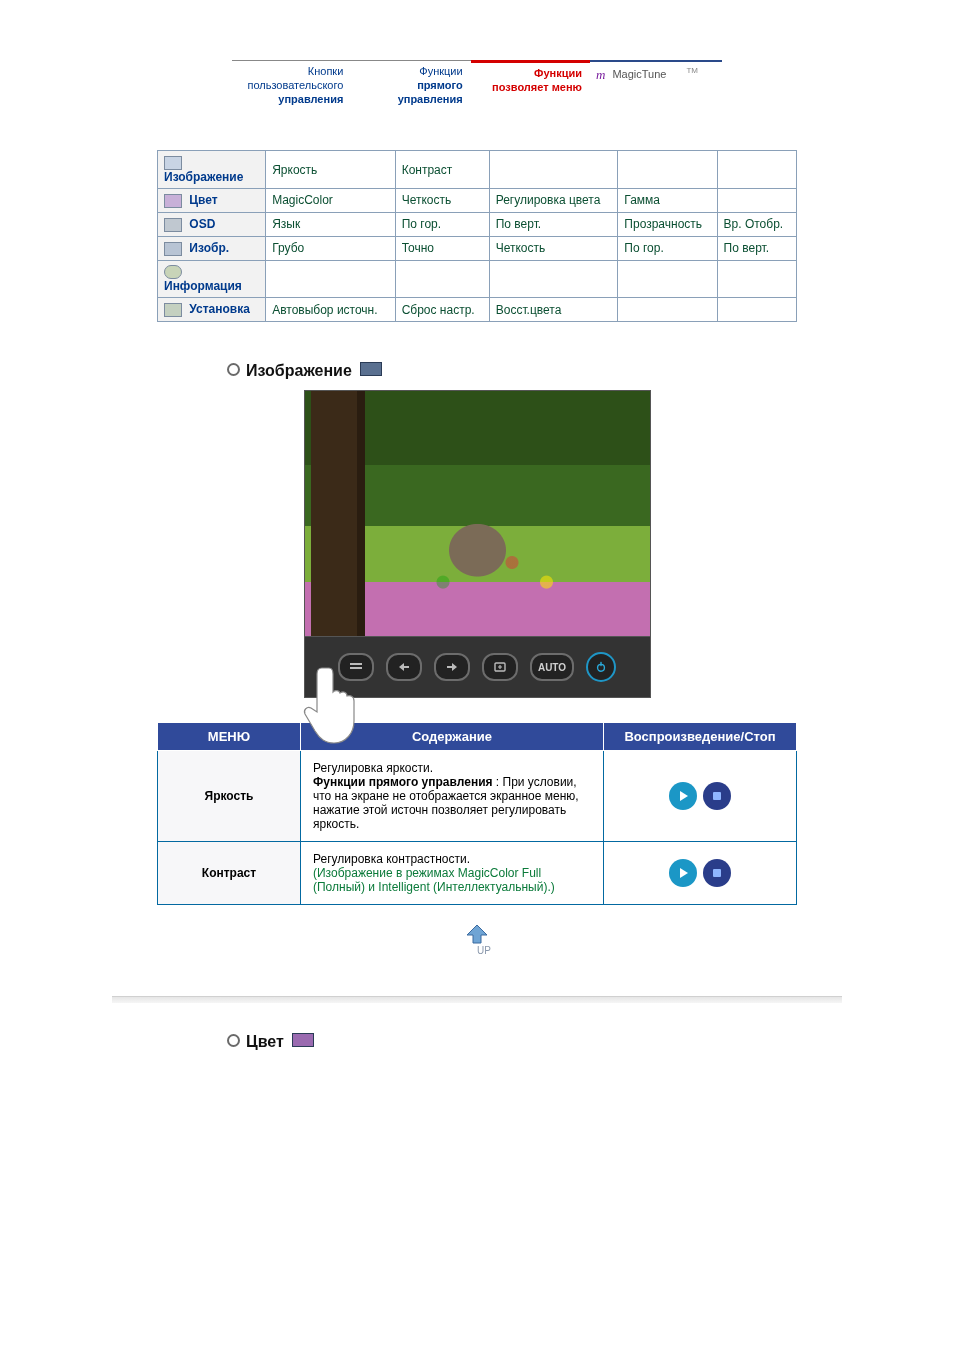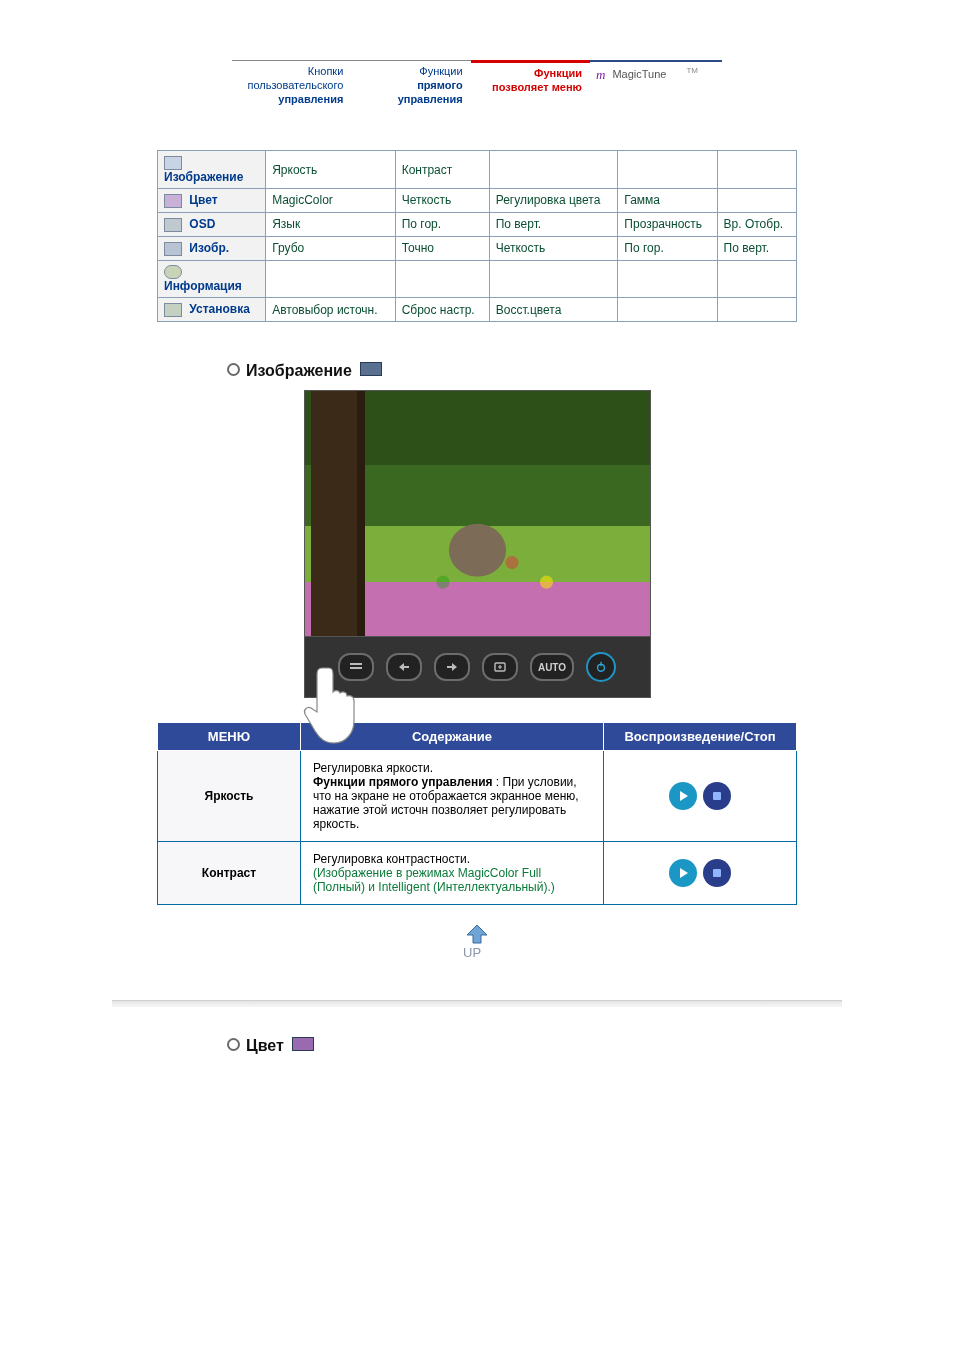--- a/index.html
+++ b/index.html
@@ -236,23 +236,23 @@
   
   .up-wrap {
     width: 640px;
     margin: 0 auto 40px auto;
     display: flex;
     justify-content: center;
   }
   .up-btn {
     display: inline-flex;
     flex-direction: column;
-    align-items: flex-start;
+    align-items: flex-end;
     color: #8a98ac;
-    font-size: 13px;
+    font-size: 10px;
     cursor: pointer;
   }
   .up-btn svg { width: 28px; height: 22px; }
 
   
   .sep {
     width: 730px;
     height: 6px;
     margin: 0 auto 30px auto;
     background: linear-gradient(#e6e6e6, #f6f6f6);

